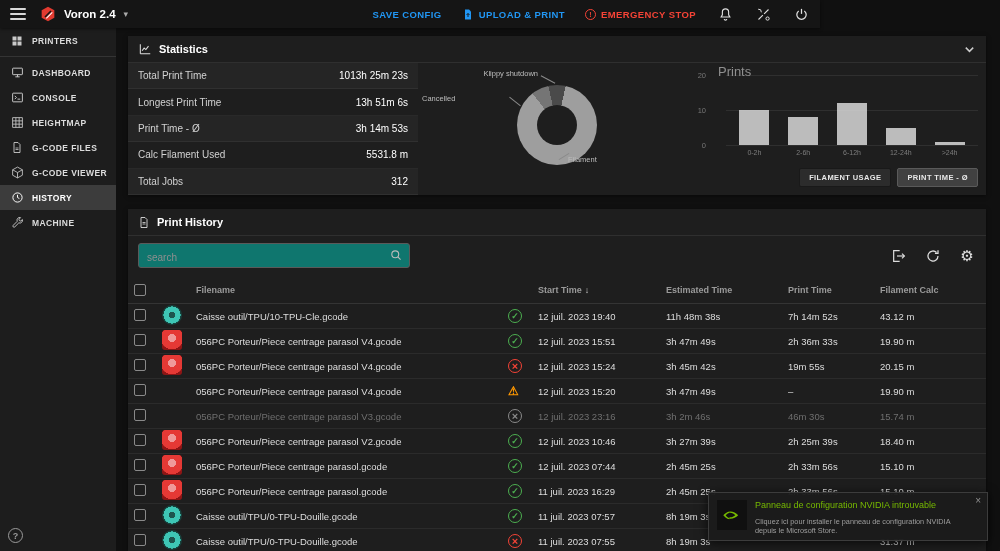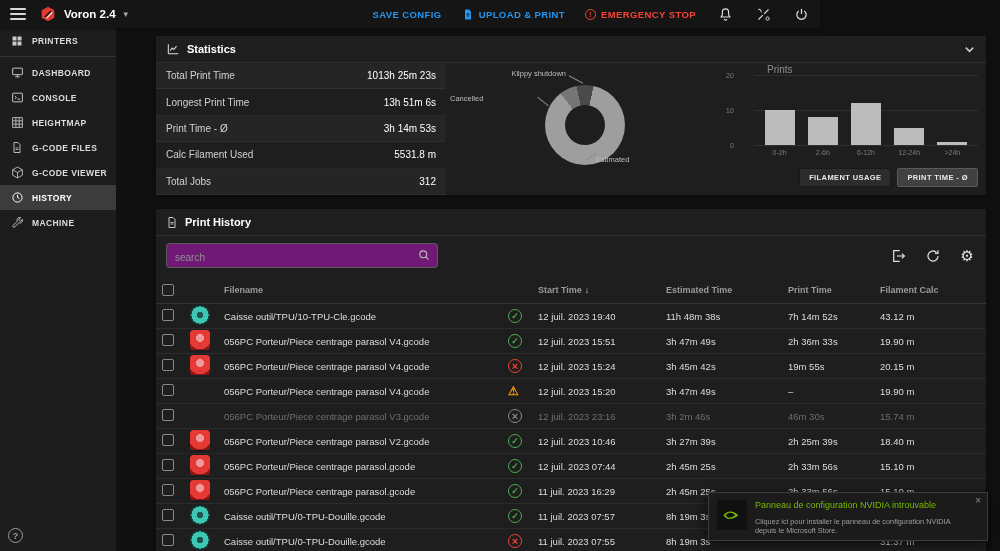--- a/index.html
+++ b/index.html
@@ -29,21 +29,21 @@
     font-size:8.5px; font-weight:bold; letter-spacing:.4px; color:#dcdcdc; cursor:pointer; }
   .nav-item.active { background:rgba(255,255,255,.14); color:#fff; }
   .nav-icon { width:14px; display:inline-flex; justify-content:center; }
   .nav-divider { height:1px; background:rgba(255,255,255,.1); margin:3px 0; }
   .help { position:absolute; left:8px; bottom:8px; width:15px; height:15px; border:1.4px solid #9a9a9a;
     border-radius:50%; color:#9a9a9a; font-size:9px; font-weight:bold;
     display:flex; align-items:center; justify-content:center; cursor:pointer; }
 
   
   .main { position:absolute; top:28px; left:116px; width:884px; height:523px; padding:8px 14px 0 12px; overflow:hidden; }
-  .card { background:#1e1e1e; border-radius:0; box-shadow:0 1px 4px rgba(0,0,0,.5);margin-left:28px; }
+  .card { background:#1e1e1e; border-radius:0; box-shadow:0 1px 4px rgba(0,0,0,.5); }
   .card-header { height:27px; display:flex; align-items:center; gap:7px; padding:0 10px;
     border-bottom:1px solid rgba(255,255,255,.08); }
   .card-title { font-size:11px; font-weight:bold; color:#fff; }
   .hdr-right { margin-left:auto; display:inline-flex; cursor:pointer; }
 
   
   .stats-card { height:159px; margin-bottom:14px; }
   .stats-content { display:flex; height:132px; }
   .stats-table { width:290px; display:flex; flex-direction:column; }
   .stat-row { flex:1; display:flex; align-items:center; justify-content:space-between; padding:0 10px;
@@ -58,38 +58,38 @@
   .pie-label { position:absolute; }
   .lbl-klippy { left:18px; width:102px; top:6px; text-align:right; }
   .lbl-cancel { left:4px; width:84px; top:31px; text-align:left; }
   .lbl-done   { left:150px; top:92px; }
   .conn { position:absolute; height:1px; background:#8a8a8a; }
   .conn1 { left:122px; top:16px; width:16px; transform:rotate(28deg); }
   .conn2 { left:90px; top:38px; width:14px; transform:rotate(38deg); }
   .conn3 { left:140px; top:93px; width:12px; transform:rotate(-32deg); }
 
   .bars-zone { flex:1; position:relative; }
-  .plot-title { position:absolute; left:91px; top:1px; font-size:10px; color:#8f8f8f; }
+  .plot-title { position:absolute; left:70px; top:1px; font-size:13px; color:#8f8f8f; }
   .gridline { position:absolute; left:78px; right:8px; height:1px; background:rgba(255,255,255,.08); }
   .ytick { position:absolute; left:34px; width:24px; text-align:right; font-size:7.5px; color:#777; }
   .bars { position:absolute; left:78px; right:8px; top:12px; height:70px; display:flex;
     align-items:flex-end; justify-content:space-around; padding:0 4px; }
   .bar { width:30px; background:#d8d8d8; opacity:.85; }
   .bar-labels { position:absolute; left:78px; right:8px; top:86px; display:flex; justify-content:space-around; padding:0 4px; }
   .bar-label { width:40px; text-align:center; font-size:7px; color:#7d7d7d; }
   .stat-btns { position:absolute; right:8px; bottom:8px; display:flex; gap:6px; }
   .stat-btn { font-family:inherit; font-size:7.5px; font-weight:bold; letter-spacing:.4px; color:#e8e8e8;
     background:#2c2c2c; border:1px solid #191919; border-radius:2px; padding:4px 9px; cursor:pointer; }
   .stat-btn.active { background:#414141; border-color:#5a5a5a; }
 
   
   .history-card { height:342px; overflow:hidden; position:relative; }
   .toolbar { display:flex; align-items:center; padding:7px 10px 8px; }
   .search-wrap { position:relative; width:272px; }
-  .search-input { width:100%; height:25px; background:#701a75; border:1px solid #5a5a5a; border-radius:3px;
+  .search-input { width:100%; height:25px; background:#0f766e; border:1px solid #5a5a5a; border-radius:3px;
     color:#ddd; font-family:inherit; font-size:10px; padding:4px 26px 0 8px; outline:none; }
   .search-input::placeholder { color:#8f8f8f; }
   .search-ico { position:absolute; right:6px; top:5px; }
   .toolbar-icons { margin-left:auto; display:flex; align-items:center; gap:16px; }
   .tool-ico { display:inline-flex; width:18px; height:18px; align-items:center; justify-content:center; cursor:pointer; }
 
   .hgrid { display:grid; grid-template-columns:28px 34px 1fr 30px 128px 122px 92px 100px;
     align-items:center; padding:0 6px; }
   .thead { height:28px; color:#9a9a9a; font-size:9px; font-weight:bold; border-bottom:1px solid rgba(255,255,255,.1); }
   .hcell { display:flex; align-items:center; gap:3px; cursor:pointer; }
@@ -291,21 +291,21 @@
   <div class="stat-row">
     <span class="stat-label">Total Jobs</span>
     <span class="stat-value">312</span>
   </div>
 </div>
 
       <div class="donut-zone">
         <div class="donut" id="donut" style="background: conic-gradient(rgb(74, 74, 74) 0deg, rgb(74, 74, 74) 3.5%, rgb(158, 158, 158) 3.5%, rgb(158, 158, 158) 89.5%, rgb(117, 117, 117) 89.5%, rgb(117, 117, 117) 96.5%, rgb(74, 74, 74) 96.5%, rgb(74, 74, 74) 100%);"></div>
         <span class="pie-label lbl-klippy">Klippy shutdown</span>
         <span class="pie-label lbl-cancel">Cancelled</span>
-        <span class="pie-label lbl-done">Estimated</span>
+        <span class="pie-label lbl-done">Filament</span>
         <span class="conn conn1"></span>
         <span class="conn conn2"></span>
         <span class="conn conn3"></span>
       </div>
 
       <div class="bars-zone" id="bars-zone">
           <div class="gridline" style="top: 82px;"></div>
           <div class="gridline" style="top: 47px;"></div>
           <div class="gridline" style="top: 12px;"></div>
         <span class="plot-title">Prints</span>

